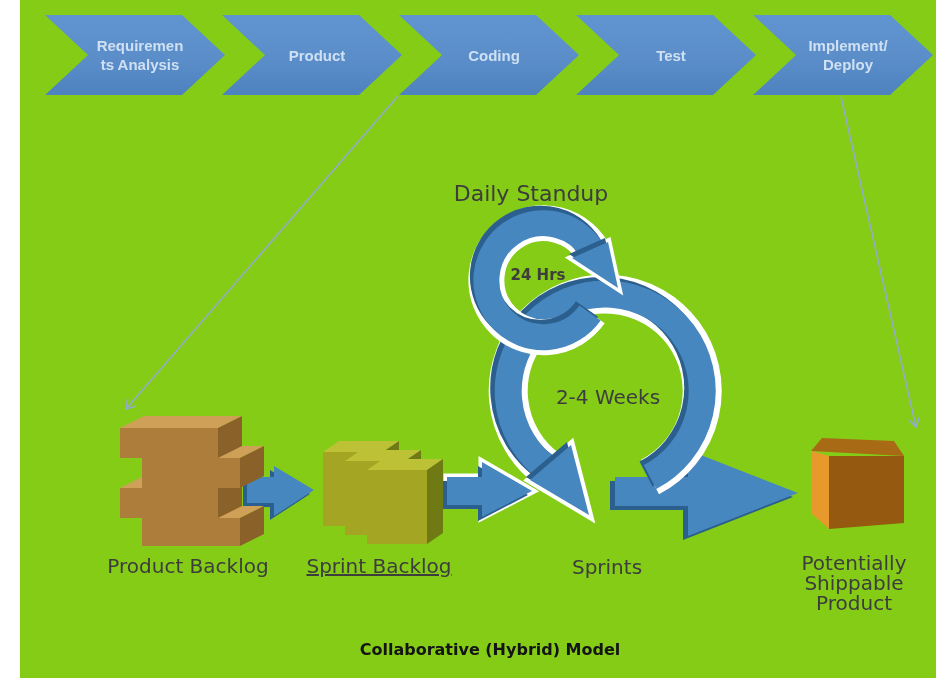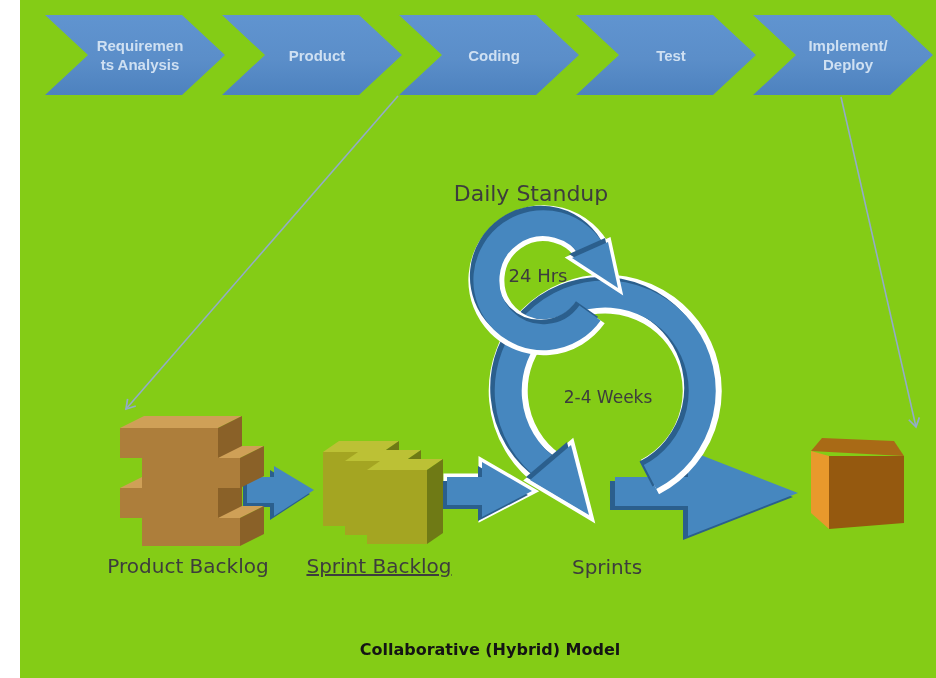--- a/index.html
+++ b/index.html
@@ -16,22 +16,22 @@
     color:#cfe0f2; text-align:center; box-sizing:border-box; padding-left:10px;
     font:600 15px/19px "Liberation Sans", sans-serif;
   }
   .chev-line:empty { display:none; }
   
   .lbl {
     position:absolute; transform:translate(-50%,-50%);
     color:#3d3d3d; font-size:20px; white-space:nowrap; text-align:center;
   }
   .lbl-daily   { left:511px; top:193px; font-size:22px; }
-  .lbl-24hrs   { left:518px; top:275px; font-size:18px; font-weight:normal; }
-  .lbl-weeks   { left:588px; top:397px; font-size:17px; }
+  .lbl-24hrs   { left:518px; top:275px; font-size:15px; font-weight:bold; }
+  .lbl-weeks   { left:588px; top:397px; font-size:20px; }
   .lbl-product { left:168px; top:566px; }
   .lbl-sprintb { left:359px; top:566px;text-decoration:underline; }
   .lbl-sprints { left:587px; top:567px; }
   .lbl-ship    { left:834px; top:583px; white-space:normal; width:110px; line-height:20px; }
   .lbl-title   { left:470px; top:649px; font-size:16px; font-weight:bold; color:#141414; }
   svg.overlay { position:absolute; left:0; top:0; }
 </style>
 </head>
 <body>
 
@@ -151,15 +151,16 @@
       <polygon points="809,456 884,456 884,523 809,529" fill="#95590f"></polygon>
     </g>
   </svg>
 
   <div class="lbl lbl-daily">Daily Standup</div>
   <div class="lbl lbl-24hrs">24 Hrs</div>
   <div class="lbl lbl-weeks">2-4 Weeks</div>
   <div class="lbl lbl-product">Product Backlog</div>
   <div class="lbl lbl-sprintb">Sprint Backlog</div>
   <div class="lbl lbl-sprints">Sprints</div>
+  <div class="lbl lbl-ship">Potentially Shippable Product</div>
   <div class="lbl lbl-title">Collaborative (Hybrid) Model</div>
 
 </div>
 
 </body></html>

